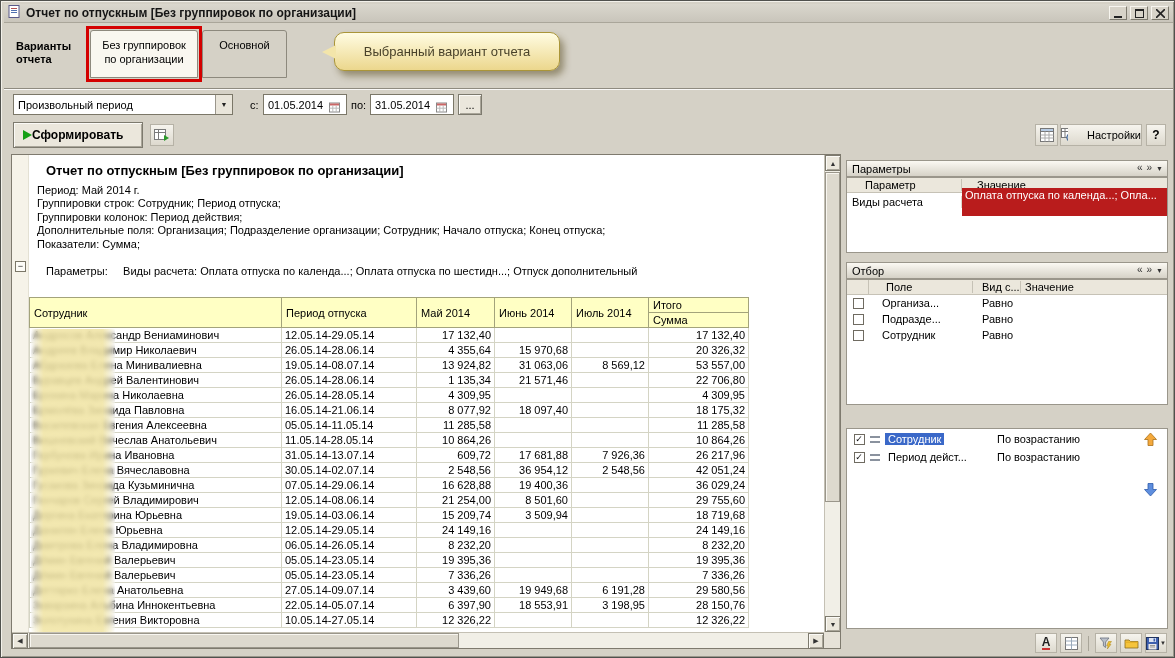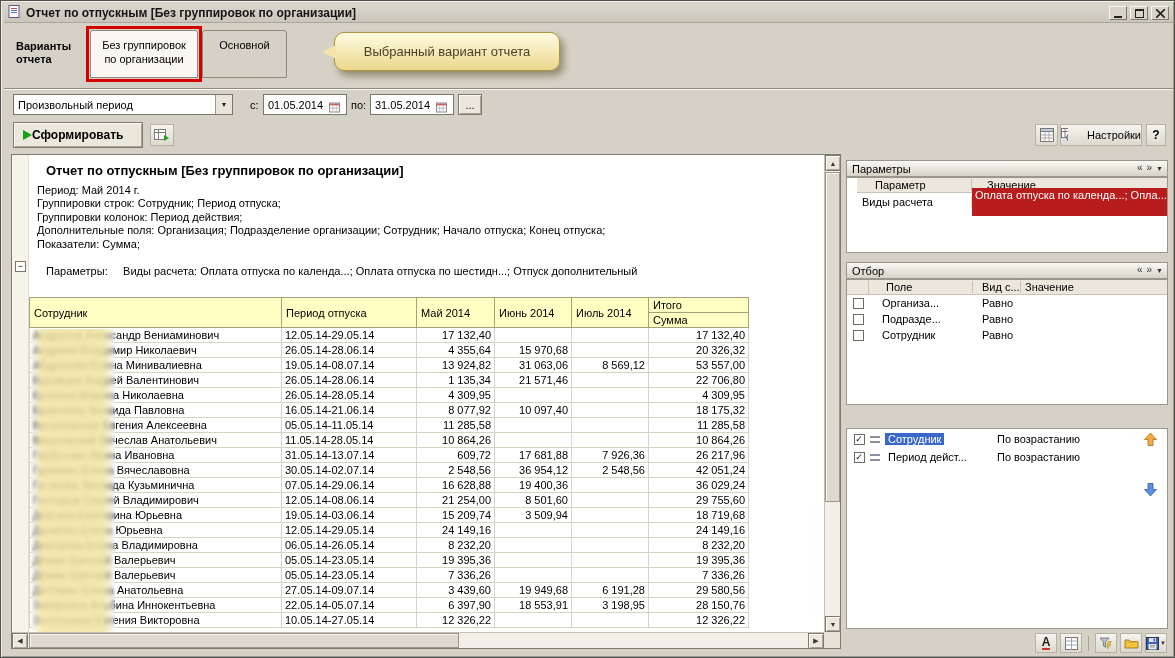--- a/index.html
+++ b/index.html
@@ -109,21 +109,21 @@
   .splitter { position:absolute; left:840px; top:153px; width:5px; height:495px; }
 
   
   .settings { position:absolute; left:845px; top:153px; width:322px; height:499px; font-size:11px; color:#000; }
   .sec-head { position:absolute; left:0; width:322px; height:17px; padding:2px 5px;
               background:linear-gradient(#fbf9f3,#d6d2c7); border:1px solid #9a968b; }
   .sec-controls { position:absolute; right:4px; top:1px; display:flex; gap:4px; font-size:10px; color:#333; }
   .sec-controls span { cursor:default; }
   .sec-controls .tri { font-size:7px; padding-top:3px; }
   .sec-content { position:absolute; left:0; width:322px; background:#fff; border:1px solid #9a968b; }
-  #sec-params { top:6px; } #params-content { top:23px; height:76px;padding-left:10px; }
+  #sec-params { top:6px; } #params-content { top:23px; height:76px; }
   #sec-filter { top:108px; } #filter-content { top:125px; height:126px; }
   #sec-sorting { top:257px;margin-top:17px; } #sorting-content { top:274px; height:201px; }
 
   .thead-row { display:flex; height:15px; background:#ebe7dc; border-bottom:1px solid #c6c2b6; align-items:center; }
   .thead-row span { white-space:nowrap; overflow:hidden; }
   .ph-param { width:115px; padding-left:18px; border-right:1px solid #c6c2b6; }
   .ph-value { flex:1; padding-left:15px; }
   .prow { display:flex; height:17px; align-items:center; }
   .p-param { width:115px; padding-left:5px; border-right:1px solid #ddd9cd; }
   .p-value { flex:1; height:28px; line-height:15px; background:#b91c1c; color:#fff; padding:0 3px;
@@ -346,21 +346,21 @@
             <td>26.05.14-28.05.14</td>
             <td class="num">4 309,95</td>
             <td class="num"></td>
             <td class="num"></td>
             <td class="num">4 309,95</td>
           </tr>
           <tr>
             <td>Ермолёва Зинаида Павловна</td>
             <td>16.05.14-21.06.14</td>
             <td class="num">8 077,92</td>
-            <td class="num">10 097,40</td>
+            <td class="num">18 097,40</td>
             <td class="num"></td>
             <td class="num">18 175,32</td>
           </tr>
           <tr>
             <td>Василевская Евгения Алексеевна</td>
             <td>05.05.14-11.05.14</td>
             <td class="num">11 285,58</td>
             <td class="num"></td>
             <td class="num"></td>
             <td class="num">11 285,58</td>

